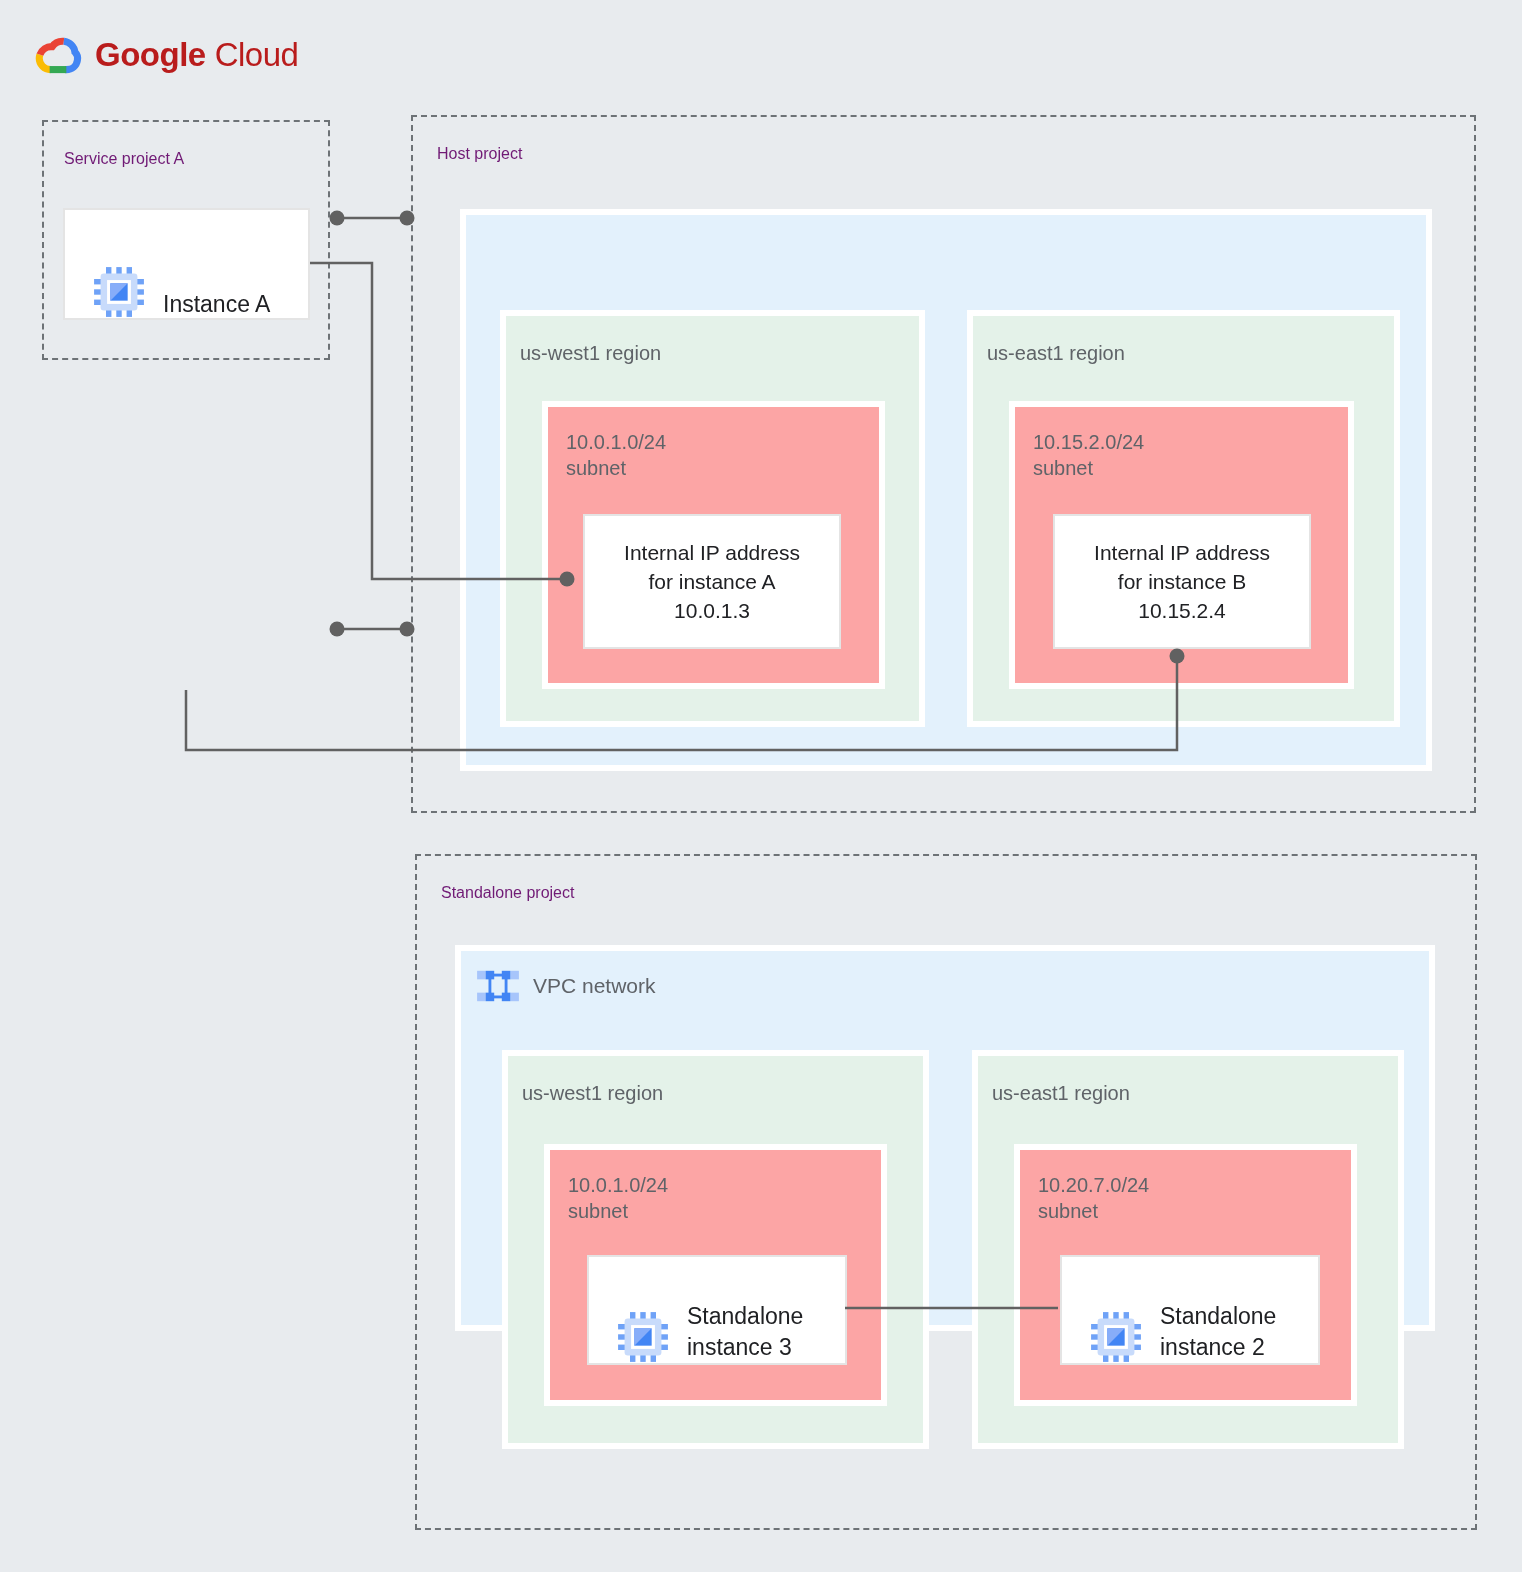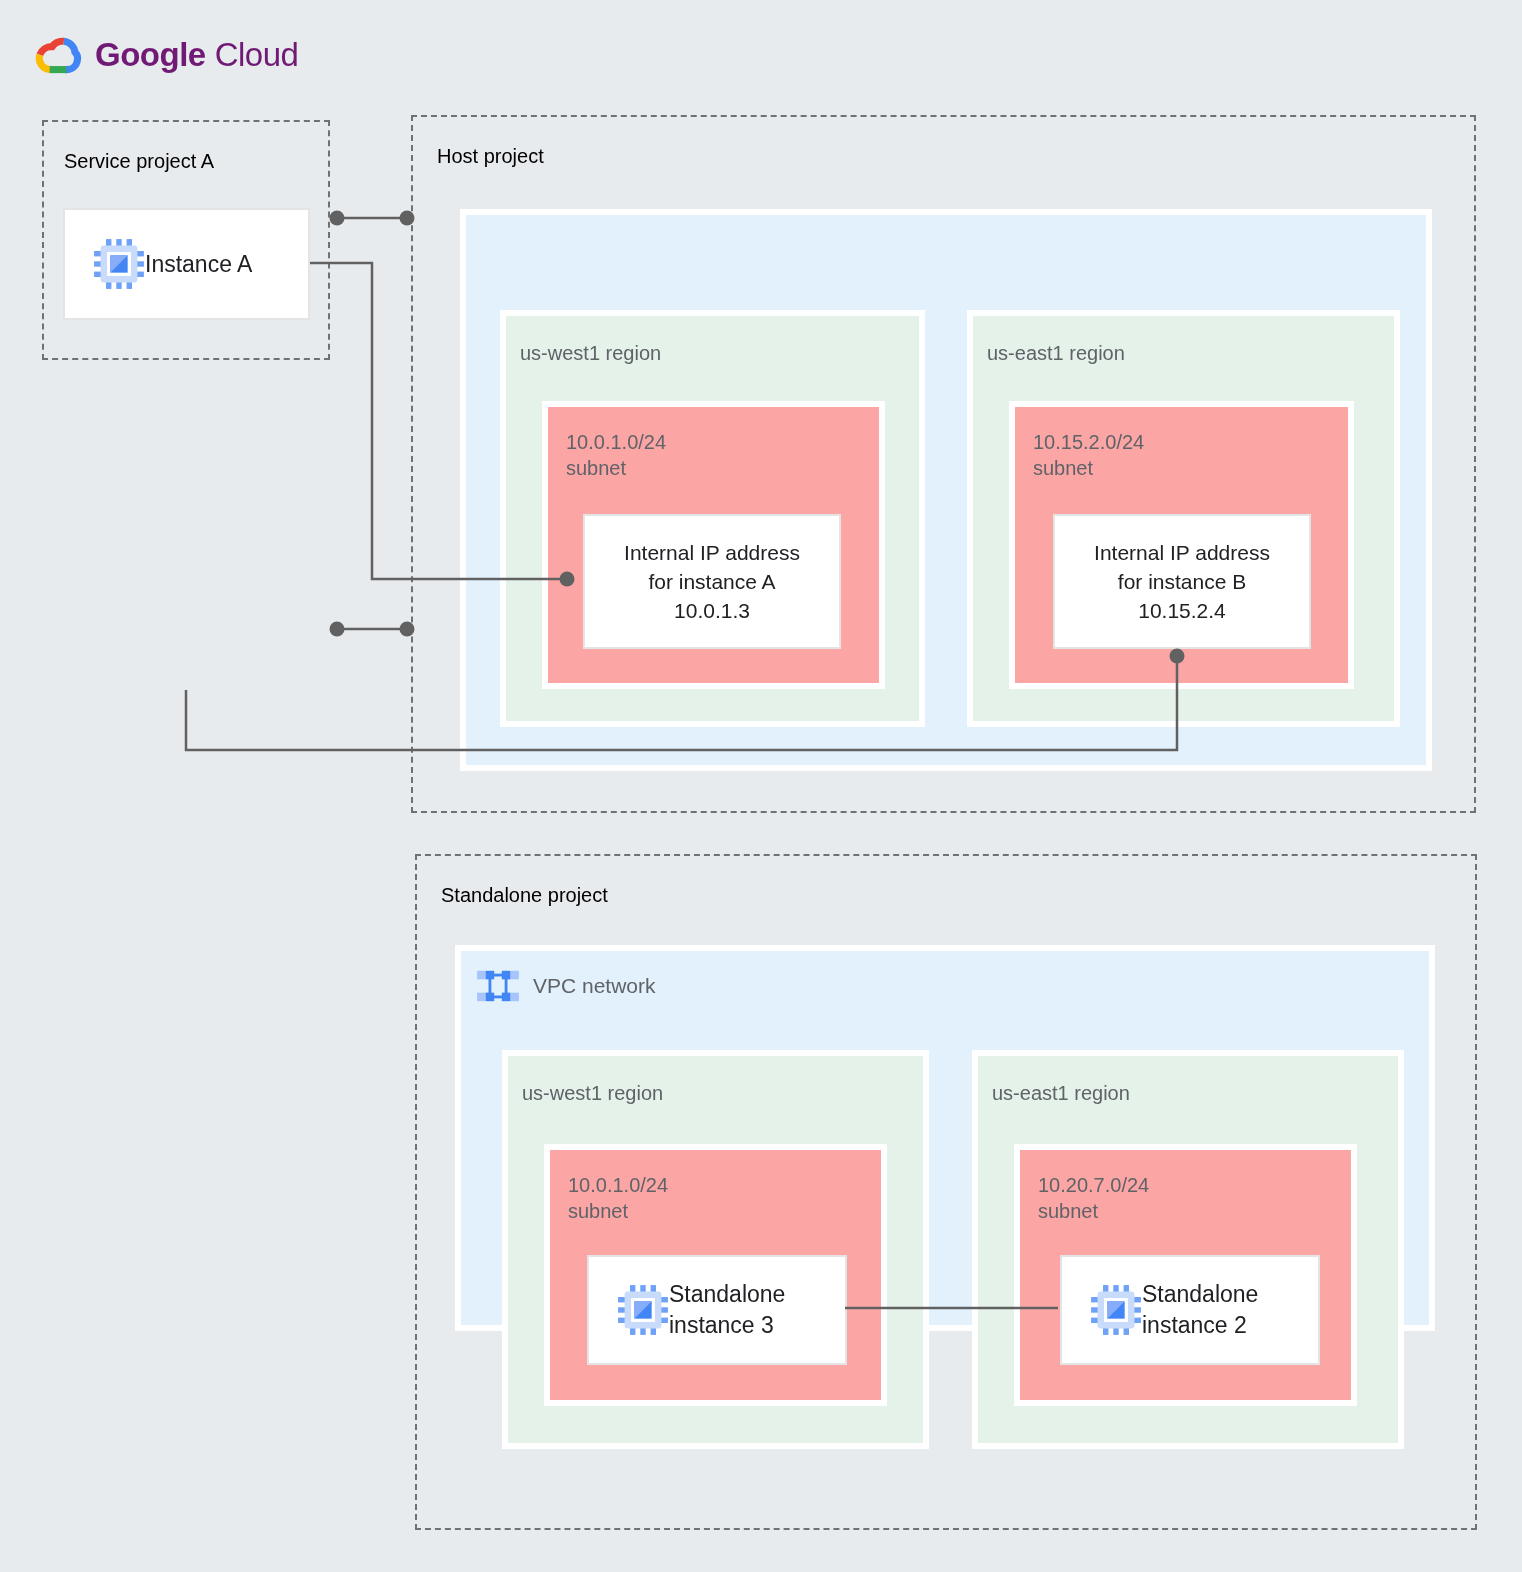--- a/index.html
+++ b/index.html
@@ -5,37 +5,37 @@
   html,body{margin:0;padding:0;background:#fff;}
   #canvas{
     position:relative;
     width:1522px;height:1572px;
     background:#e8ebee;
     font-family:"Liberation Sans","DejaVu Sans",sans-serif;
     overflow:hidden;
   }
   
   .logo{position:absolute;left:33px;top:34px;display:flex;align-items:center;gap:12px;}
-  .logo-text{font-size:33px;color:#701a75;letter-spacing:-0.5px;display:flex;gap:9px;align-items:baseline;}
+  .logo-text{font-size:33px;color:#b91c1c;letter-spacing:-0.5px;display:flex;gap:9px;align-items:baseline;}
   .logo-google{font-weight:600;}
   .logo-cloud{font-weight:400;}
   
   .dashed-box{position:absolute;border:2px dashed #6d7276;background:transparent;box-sizing:border-box;}
-  .proj-label{position:absolute;font-size:20px;color:#000000;white-space:nowrap;text-align:center;}
+  .proj-label{position:absolute;font-size:16px;color:#701a75;white-space:nowrap;text-align:center;}
   
   .net-box{position:absolute;background:#e3f1fc;border:6px solid #ffffff;box-sizing:border-box;}
   .region-box{position:absolute;background:#e4f2e9;border:6px solid #ffffff;box-sizing:border-box;}
   .subnet-box{position:absolute;background:#fca5a5;border:6px solid #ffffff;box-sizing:border-box;}
   .net-header{position:absolute;left:16px;top:16px;display:flex;align-items:center;gap:14px;}
   .net-header .net-label{font-size:21px;color:#5f6368;white-space:nowrap;}
   .region-label{position:absolute;left:14px;top:26px;font-size:20px;color:#5f6368;white-space:nowrap;}
   .subnet-label{position:absolute;left:18px;top:22px;font-size:20px;color:#5f6368;line-height:26px;white-space:nowrap;}
   
   .white-card{position:absolute;background:#ffffff;border:2px solid #e4e4e4;box-sizing:border-box;}
-  .inst-card{display:flex;align-items:center;padding-left:28px;}
+  .inst-card{display:flex;align-items:flex-end;padding-left:28px;gap:18px;}
   .inst-label{font-size:23px;color:#202124;white-space:nowrap;}
   .inst-label.two-line{line-height:31px;}
   .ip-card{display:flex;flex-direction:column;align-items:center;justify-content:center;
            font-size:21px;color:#202124;line-height:29px;text-align:center;}
   
   #connector-overlay{position:absolute;left:0;top:0;width:1522px;height:1572px;pointer-events:none;}
   .icon{flex:0 0 auto;display:block;}
 </style>
 </head>
 <body>

